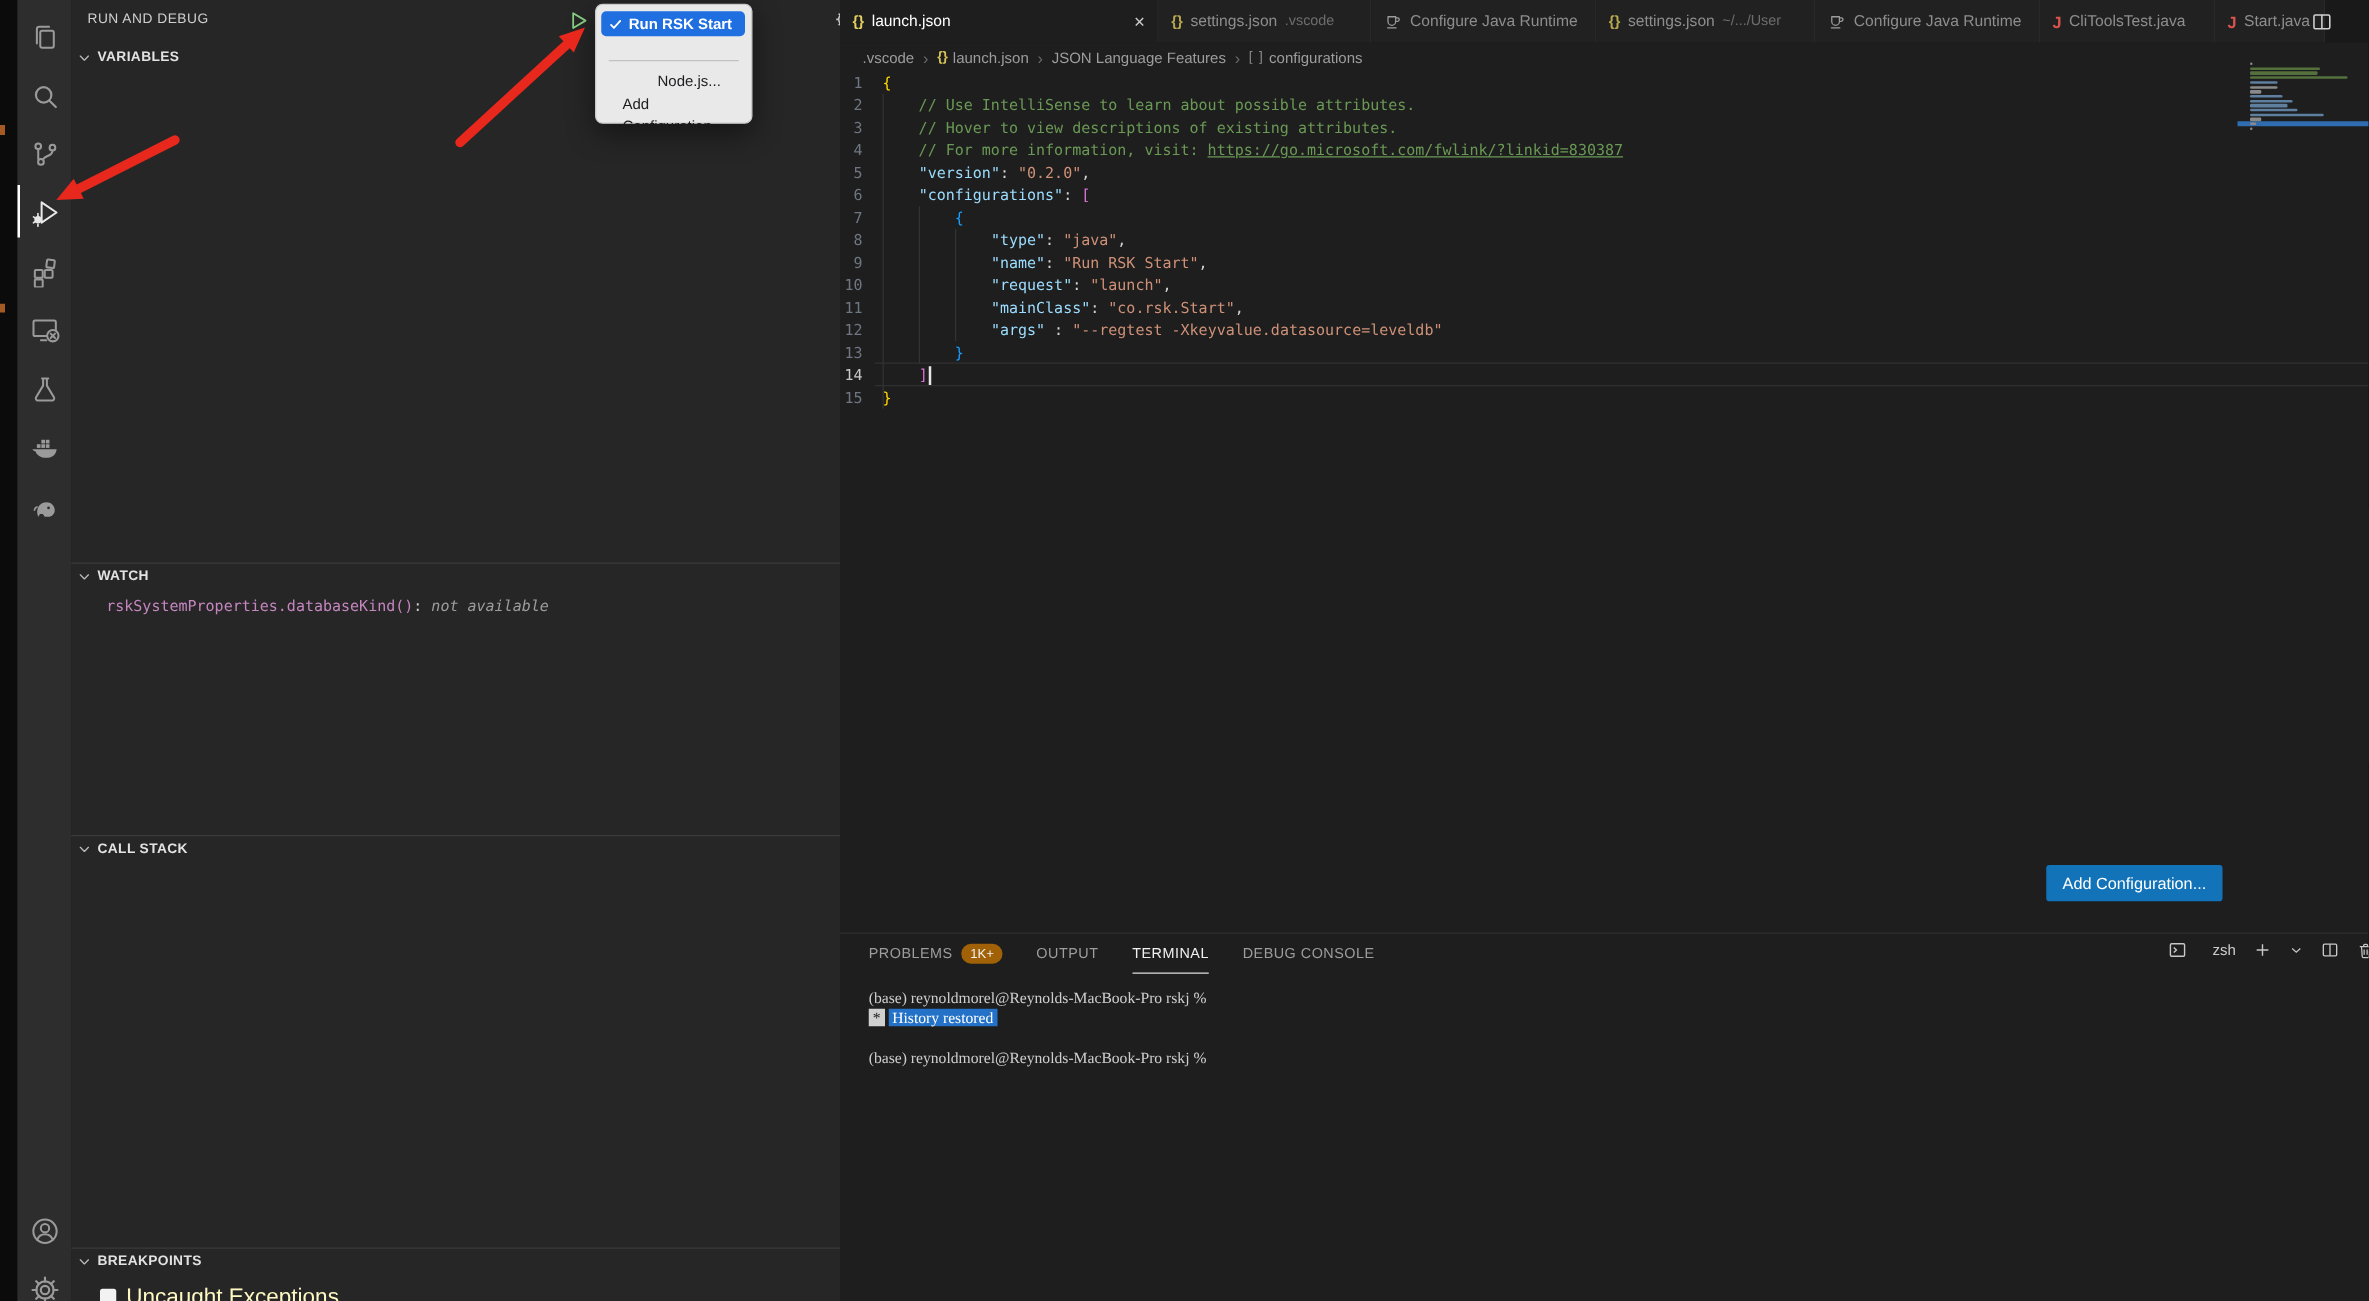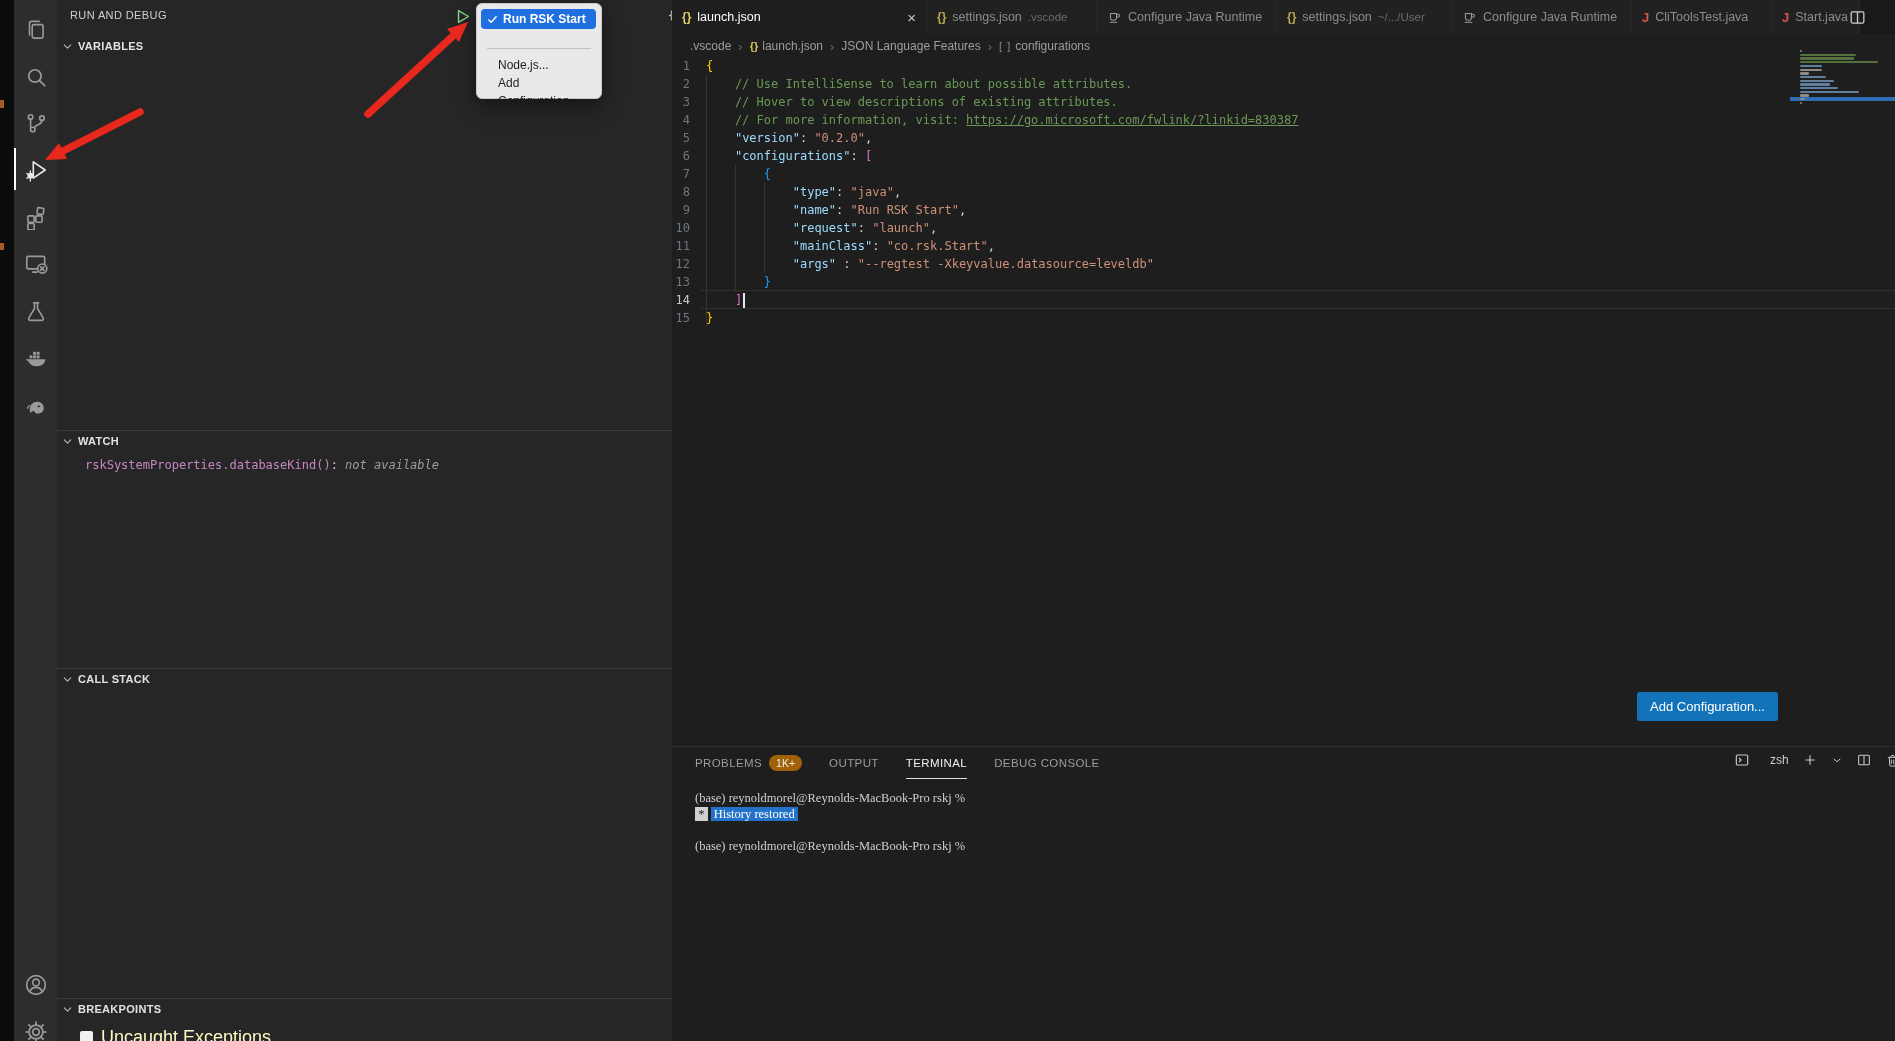--- a/index.html
+++ b/index.html
@@ -224,21 +224,21 @@
         <div class="section" style="top: 36px;">
           <div class="sec-head">
             <span class="sec-chev">
               <svg width="13" height="13" viewBox="0 0 24 24" fill="none" stroke="currentColor" stroke-linecap="round" stroke-linejoin="round" stroke-width="2">
                 <path d="M6 9l6 6 6-6"></path>
               </svg>
             </span>
             <span class="sec-label">VARIABLES</span>
           </div>
         </div>
-        <div class="section bordered" style="top: 430px;">
+        <div class="section bordered" style="top: 450px;">
           <div class="sec-head">
             <span class="sec-chev">
               <svg width="13" height="13" viewBox="0 0 24 24" fill="none" stroke="currentColor" stroke-linecap="round" stroke-linejoin="round" stroke-width="2">
                 <path d="M6 9l6 6 6-6"></path>
               </svg>
             </span>
             <span class="sec-label">WATCH</span>
           </div>
           <div class="watch-item"><span>rskSystemProperties.databaseKind()</span><span class="watch-colon">: </span><span class="watch-val">not available</span></div>
         </div>
@@ -272,21 +272,21 @@
   <div id="dropdown" class="abs">
     <div class="dd-sel">
       <span style="display:flex;">
         <svg width="11" height="11" viewBox="0 0 24 24" fill="none" stroke="#ffffff" stroke-width="3.2" stroke-linecap="round" stroke-linejoin="round">
             <path d="M4 13l5 5L20 6"></path>
           </svg>
       </span>
       <span class="dd-sel-label">Run RSK Start</span>
     </div>
     <div class="dd-sep"></div>
-    <div class="dd-item" style="top:52px;">Node.js...</div>
+    <div class="dd-item" style="top:52px;margin-left:28px;">Node.js...</div>
     <div class="dd-item" style="top:70px;">Add Configuration...</div>
   </div>
 
   <div id="main" class="abs"></div>
   <div id="tabbar" class="abs">
       <div class="tab active" style="width: 255px;">
         <span class="json-ic">{}</span>
         <span>launch.json</span>
         <span class="close">×</span>
       </div>

